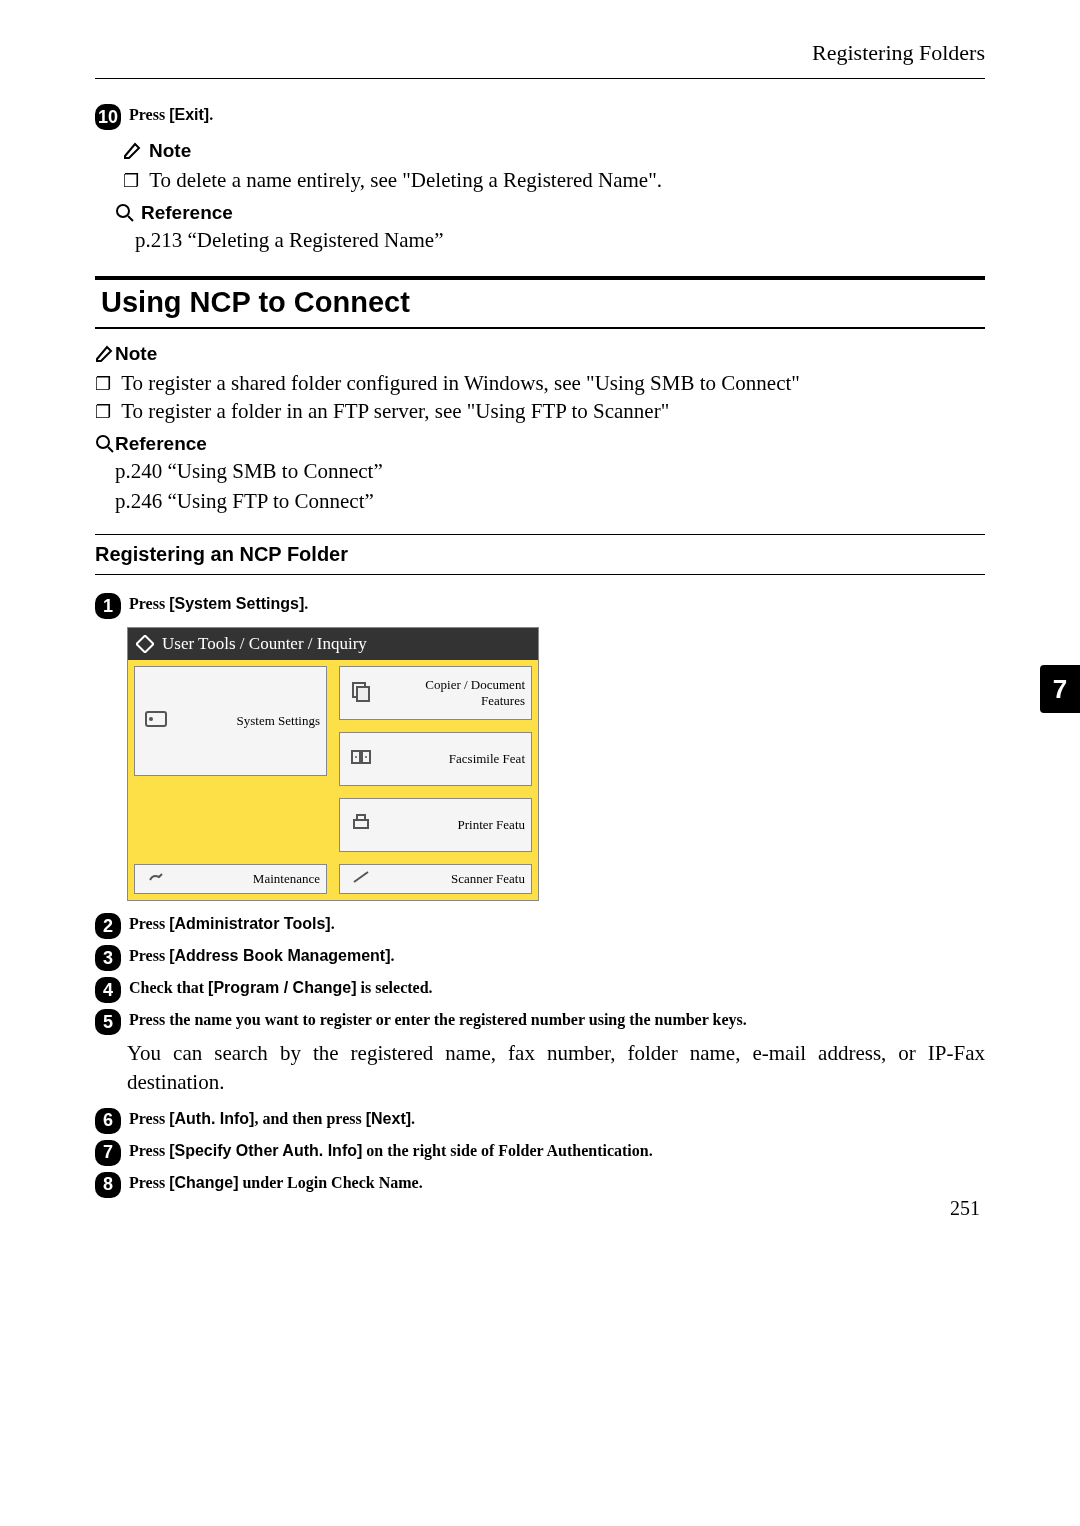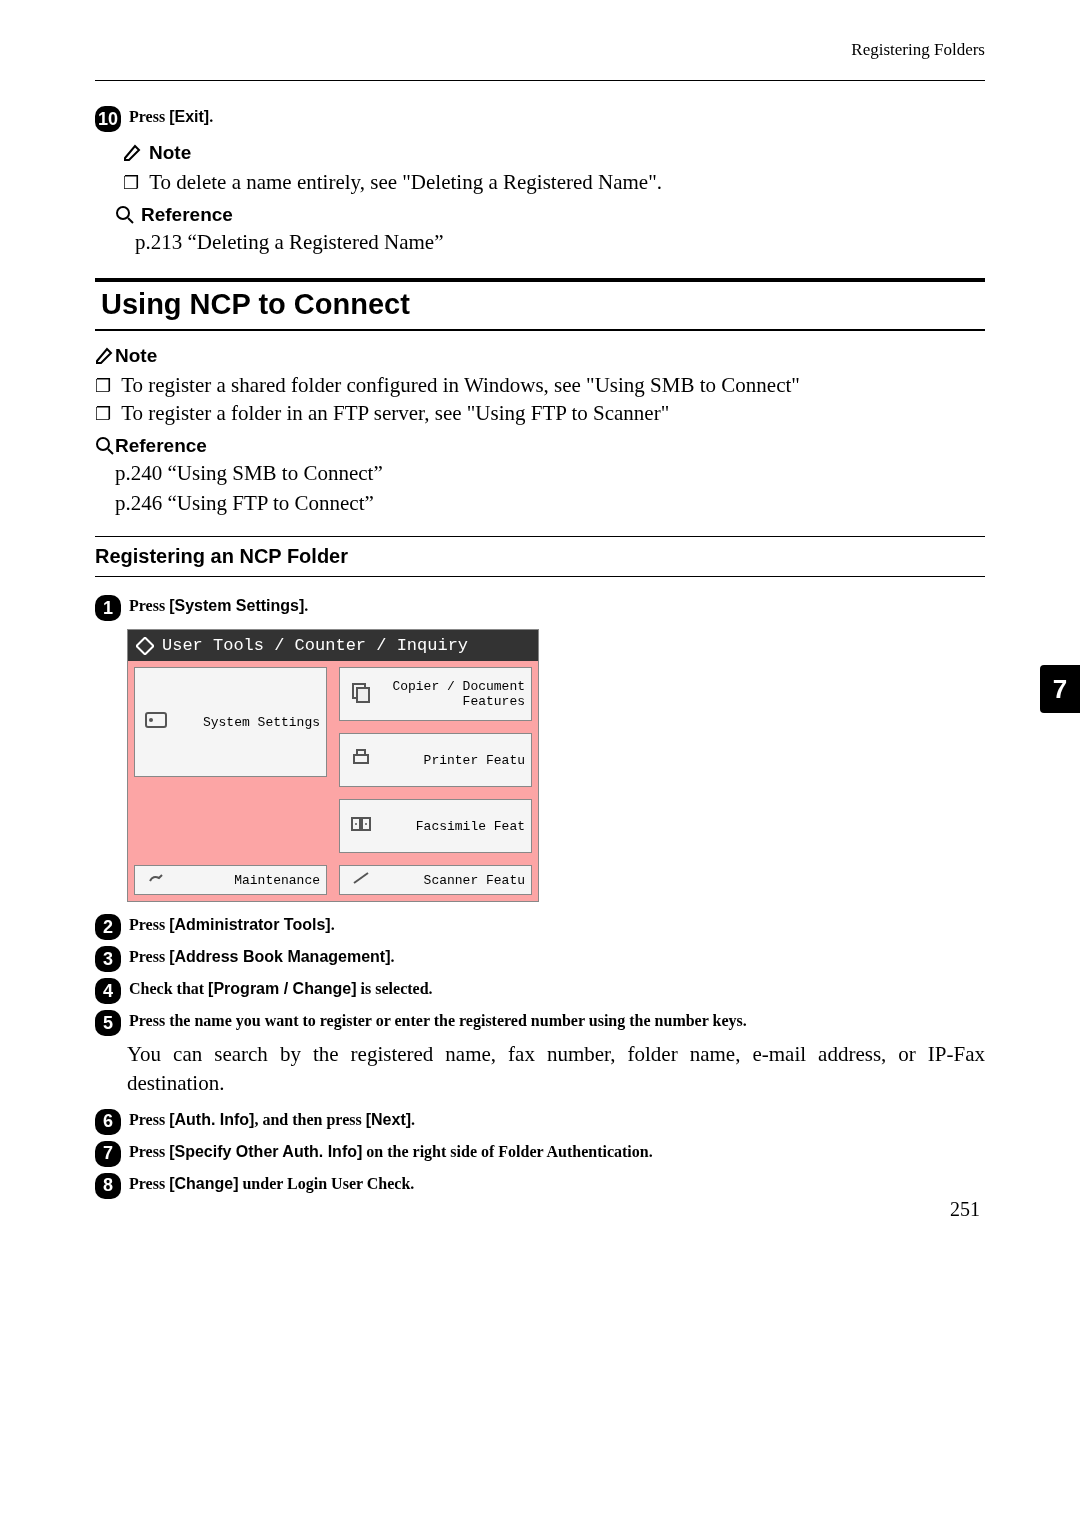--- a/index.html
+++ b/index.html
@@ -11,22 +11,22 @@
     width: 1080px;
   }
   .page {
     padding: 40px 95px 40px 95px;
     position: relative;
   }
   .header-line {
     border-bottom: 1px solid #000;
     margin-bottom: 25px;
     text-align: right;
-    font-size: 17px;
-    padding-bottom: 20px;
+    font-size: 22px;
+    padding-bottom: 12px;
   }
   .step-line {
     display: flex;
     align-items: flex-start;
     margin: 6px 0 2px 0;
   }
   .step-num {
     background: #000;
     color: #fff;
     font-weight: bold;
@@ -136,22 +136,22 @@
   }
   .h3 {
     font-family: Arial, sans-serif;
     font-weight: bold;
     font-size: 20px;
   }
   .screenshot {
     margin: 8px 0 12px 32px;
     width: 410px;
     border: 1px solid #888;
-    background: #fca5a5;
-    font-family: Liberation Mono, monospace;
+    background: #fde047;
+    font-family: Liberation Serif, serif;
   }
   .scr-title {
     background: #333;
     color: #fff;
     padding: 6px 8px;
     display: flex;
     align-items: center;
     font-size: 17px;
   }
   .scr-title-icon {
@@ -342,37 +342,37 @@
             <svg width="24" height="24" viewBox="0 0 24 24">
                 <rect x="4" y="4" width="12" height="14" fill="none" stroke="#555" stroke-width="2"></rect>
                 <rect x="8" y="8" width="12" height="14" fill="#eee" stroke="#555" stroke-width="2"></rect>
               </svg>
           </span>
           <span class="scr-btn-text">Copier / Document Features</span>
         </div>
         <div class="scr-btn">
           <span class="scr-btn-icon">
             <svg width="24" height="24" viewBox="0 0 24 24">
-                <rect x="5" y="9" width="14" height="8" fill="none" stroke="#555" stroke-width="2"></rect>
-                <rect x="8" y="4" width="8" height="5" fill="none" stroke="#555" stroke-width="2"></rect>
-              </svg>
-          </span>
-          <span class="scr-btn-text">Printer Featu</span>
-        </div>
-        <div class="scr-btn">
-          <span class="scr-btn-icon">
-            <svg width="24" height="24" viewBox="0 0 24 24">
                 <rect x="3" y="6" width="8" height="12" fill="none" stroke="#555" stroke-width="2"></rect>
                 <rect x="13" y="6" width="8" height="12" fill="none" stroke="#555" stroke-width="2"></rect>
                 <circle cx="7" cy="12" r="1" fill="#555"></circle>
                 <circle cx="17" cy="12" r="1" fill="#555"></circle>
               </svg>
           </span>
           <span class="scr-btn-text">Facsimile Feat</span>
         </div>
+        <div class="scr-btn">
+          <span class="scr-btn-icon">
+            <svg width="24" height="24" viewBox="0 0 24 24">
+                <rect x="5" y="9" width="14" height="8" fill="none" stroke="#555" stroke-width="2"></rect>
+                <rect x="8" y="4" width="8" height="5" fill="none" stroke="#555" stroke-width="2"></rect>
+              </svg>
+          </span>
+          <span class="scr-btn-text">Printer Featu</span>
+        </div>
         <div class="scr-btn-maint">
           <span class="scr-btn-icon">
             <svg width="18" height="18" viewBox="0 0 18 18">
                 <line x1="2" y1="14" x2="16" y2="4" stroke="#555" stroke-width="2"></line>
               </svg>
           </span>
           <span class="scr-btn-text">Scanner Featu</span>
         </div>
       </div>
     </div>
@@ -417,19 +417,19 @@
   <div class="step-line">
     <span class="step-num">7</span>
     <span class="step-text">
       <span class="norm">Press </span><span class="label">[Specify Other Auth. Info]</span><span class="norm"> on the right side of Folder Authentication.</span>
     </span>
   </div>
 
   <div class="step-line">
     <span class="step-num">8</span>
     <span class="step-text">
-      <span class="norm">Press </span><span class="label">[Change]</span><span class="norm"> under Login User Check.</span>
+      <span class="norm">Press </span><span class="label">[Change]</span><span class="norm"> under Login Check Name.</span>
     </span>
   </div>
 
   <div class="side-tab">7</div>
   <div class="page-num">251</div>
 </div>
 
 </body></html>

